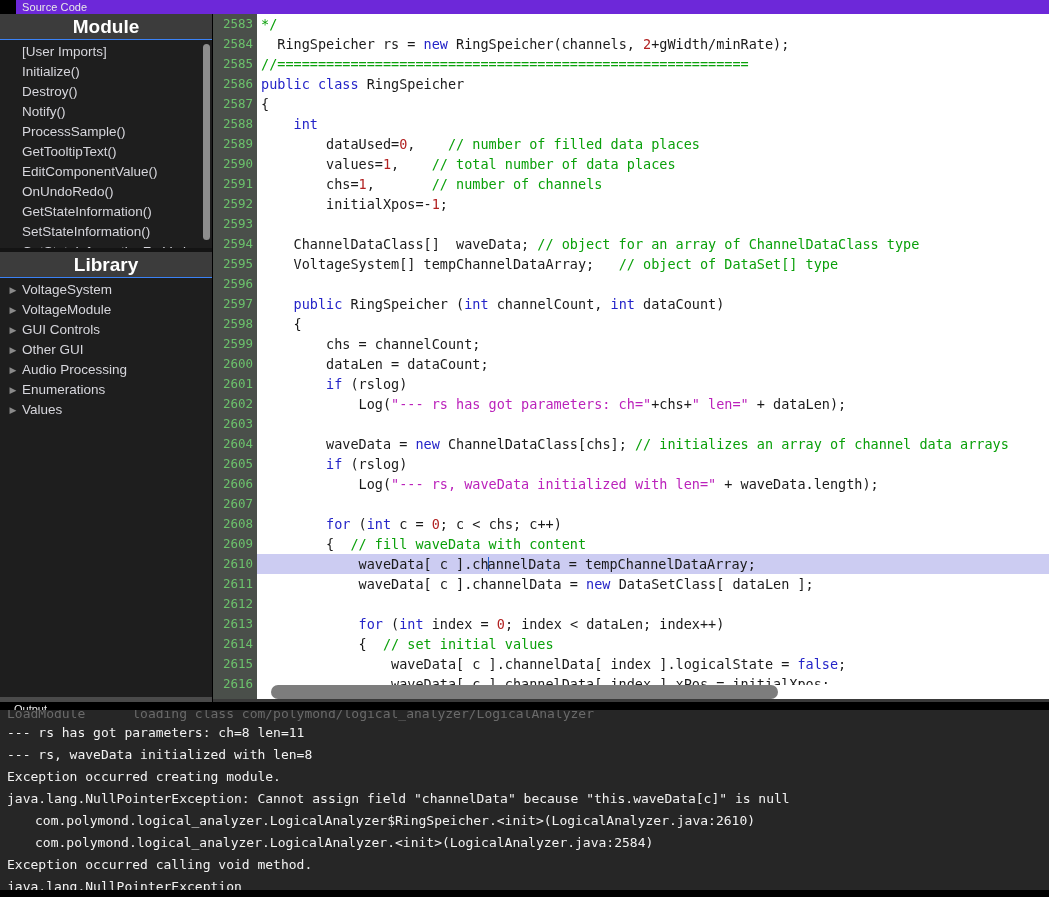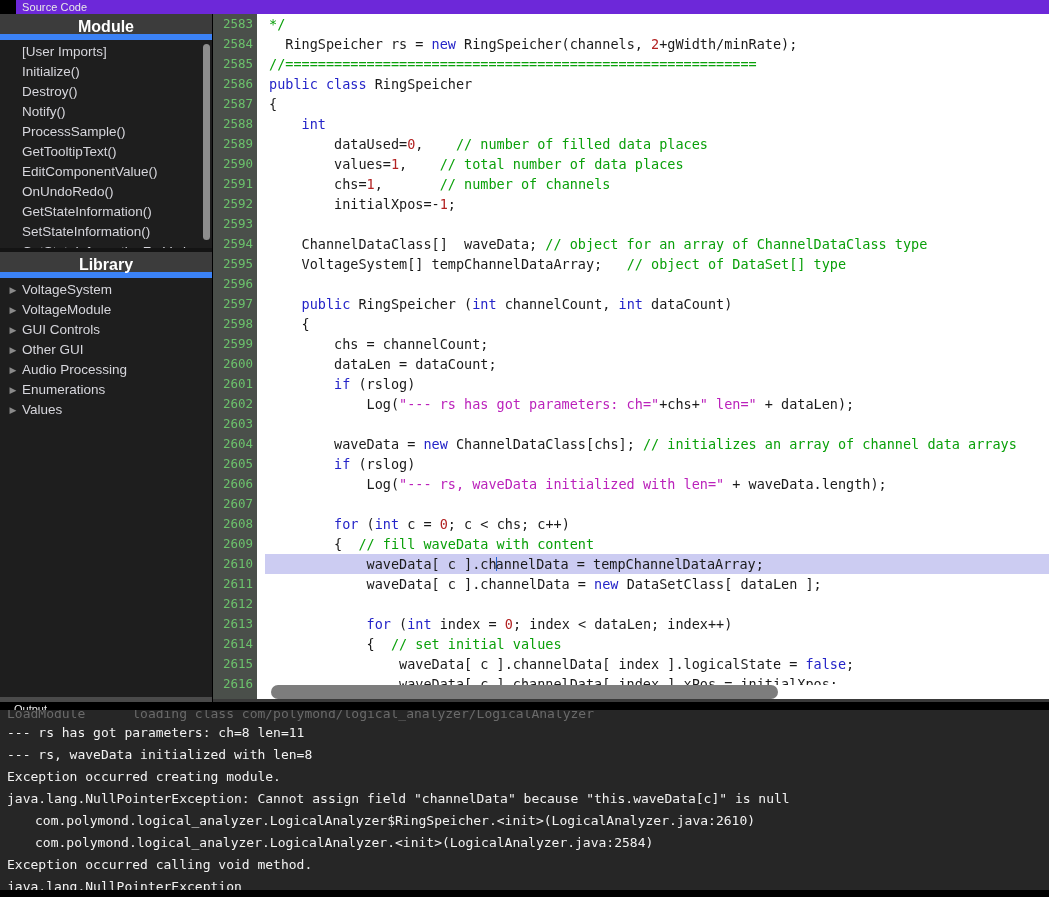--- a/index.html
+++ b/index.html
@@ -39,26 +39,26 @@
     background: #1e1e1e;
     display: flex;
     flex-direction: column;
     border-right: 1px solid #000;
     position: relative;
   }
   .panel-header {
     height: 26px;
     background: #3c3c3c;
     color: #ffffff;
-    font-size: 16px;
+    font-size: 19px;
     font-weight: bold;
     text-align: center;
     line-height: 26px;
     flex: 0 0 auto;
-    border-bottom: 6px solid #3b82f6;
+    border-bottom: 1px solid #3b82f6;
   }
   .list-region {
     position: relative;
     background: #1e1e1e;
     overflow: hidden;
     flex: 0 0 auto;
   }
   .list-module { height: 208px; }
   .list-library { height: 208px; }
   .tree-list { padding-top: 2px; }
@@ -114,21 +114,20 @@
     inset: 0;
     overflow: hidden;
   }
   .code-line {
     height: 20px;
     line-height: 20px;
     display: flex;
     white-space: pre;
     font-family: "DejaVu Sans Mono", "Liberation Mono", monospace;
     font-size: 13.5px;
-    gap: 8px;
   }
   .code-line.active .code-text { background: #ccccf2; }
   .gutter {
     width: 44px;
     flex: 0 0 44px;
     background: #4a4f4a;
     color: #6cc26c;
     text-align: right;
     padding-right: 4px;
     font-family: "DejaVu Sans Mono", "Liberation Mono", monospace;

